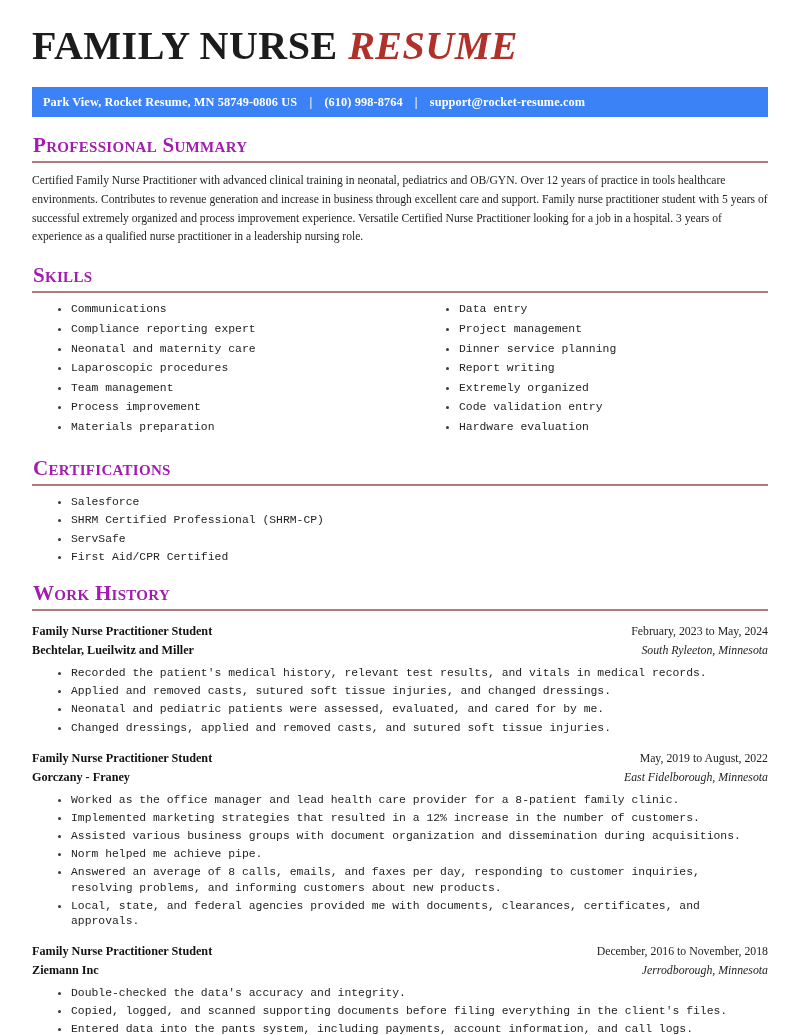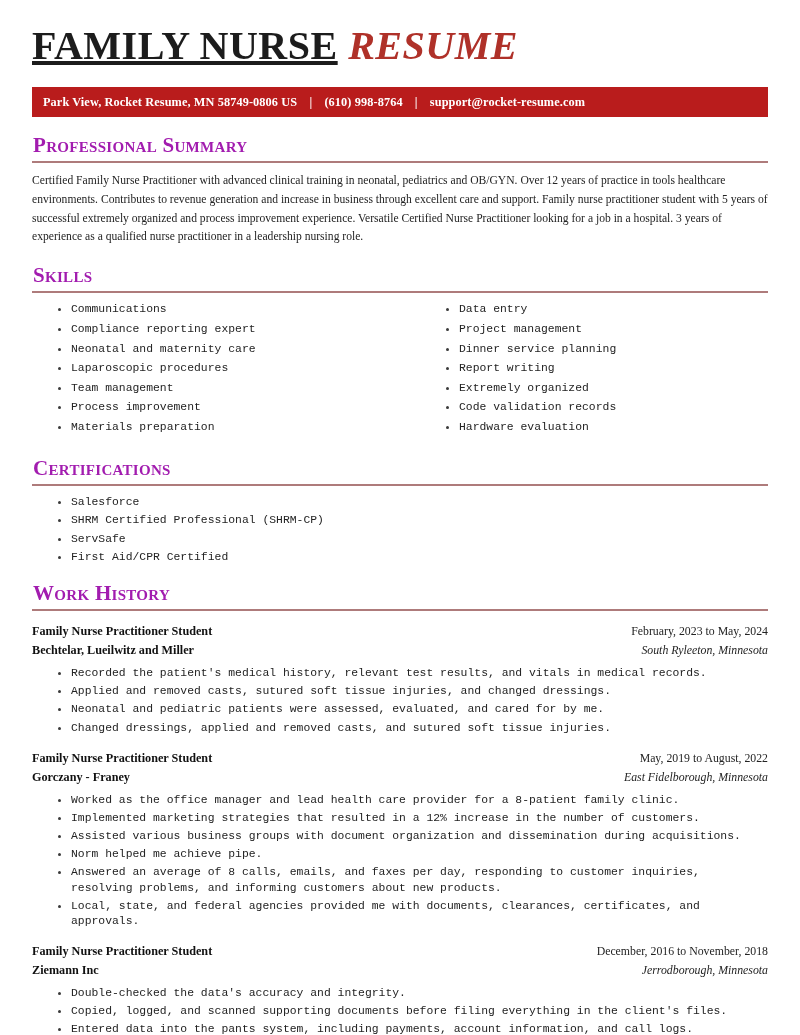--- a/index.html
+++ b/index.html
@@ -27,26 +27,26 @@
   .doc-title {
     font-size: 40px;
     font-weight: bold;
     letter-spacing: 0.5px;
     line-height: 1;
     margin: 0;
     padding-top: 26px;
     padding-bottom: 0;
     white-space: nowrap;
   }
-  .title-main { color: #1c1c1c; text-decoration: underline; }
+  .title-main { color: #1c1c1c; }
   .title-accent { color: #AF3129; font-style: italic; }
 
   .contact-bar {
     margin-top: 21px;
-    background: #b91c1c;
+    background: #3b82f6;
     color: #ffffff;
     height: 30px;
     display: flex;
     align-items: center;
     padding-left: 11px;
     box-sizing: border-box;
   }
   .contact-inner {
     font-size: 12.3px;
     font-weight: bold;
@@ -188,21 +188,21 @@
             <li>Materials preparation</li>
           </ul>
       </div>
       <div class="col right">
         <ul class="bullets">
             <li>Data entry</li>
             <li>Project management</li>
             <li>Dinner service planning</li>
             <li>Report writing</li>
             <li>Extremely organized</li>
-            <li>Code validation records</li>
+            <li>Code validation entry</li>
             <li>Hardware evaluation</li>
           </ul>
       </div>
     </div>
   </div>
 
   <div class="section">
     <h2 class="section-title">Certifications</h2>
     <hr class="section-rule">
     <ul class="bullets">

